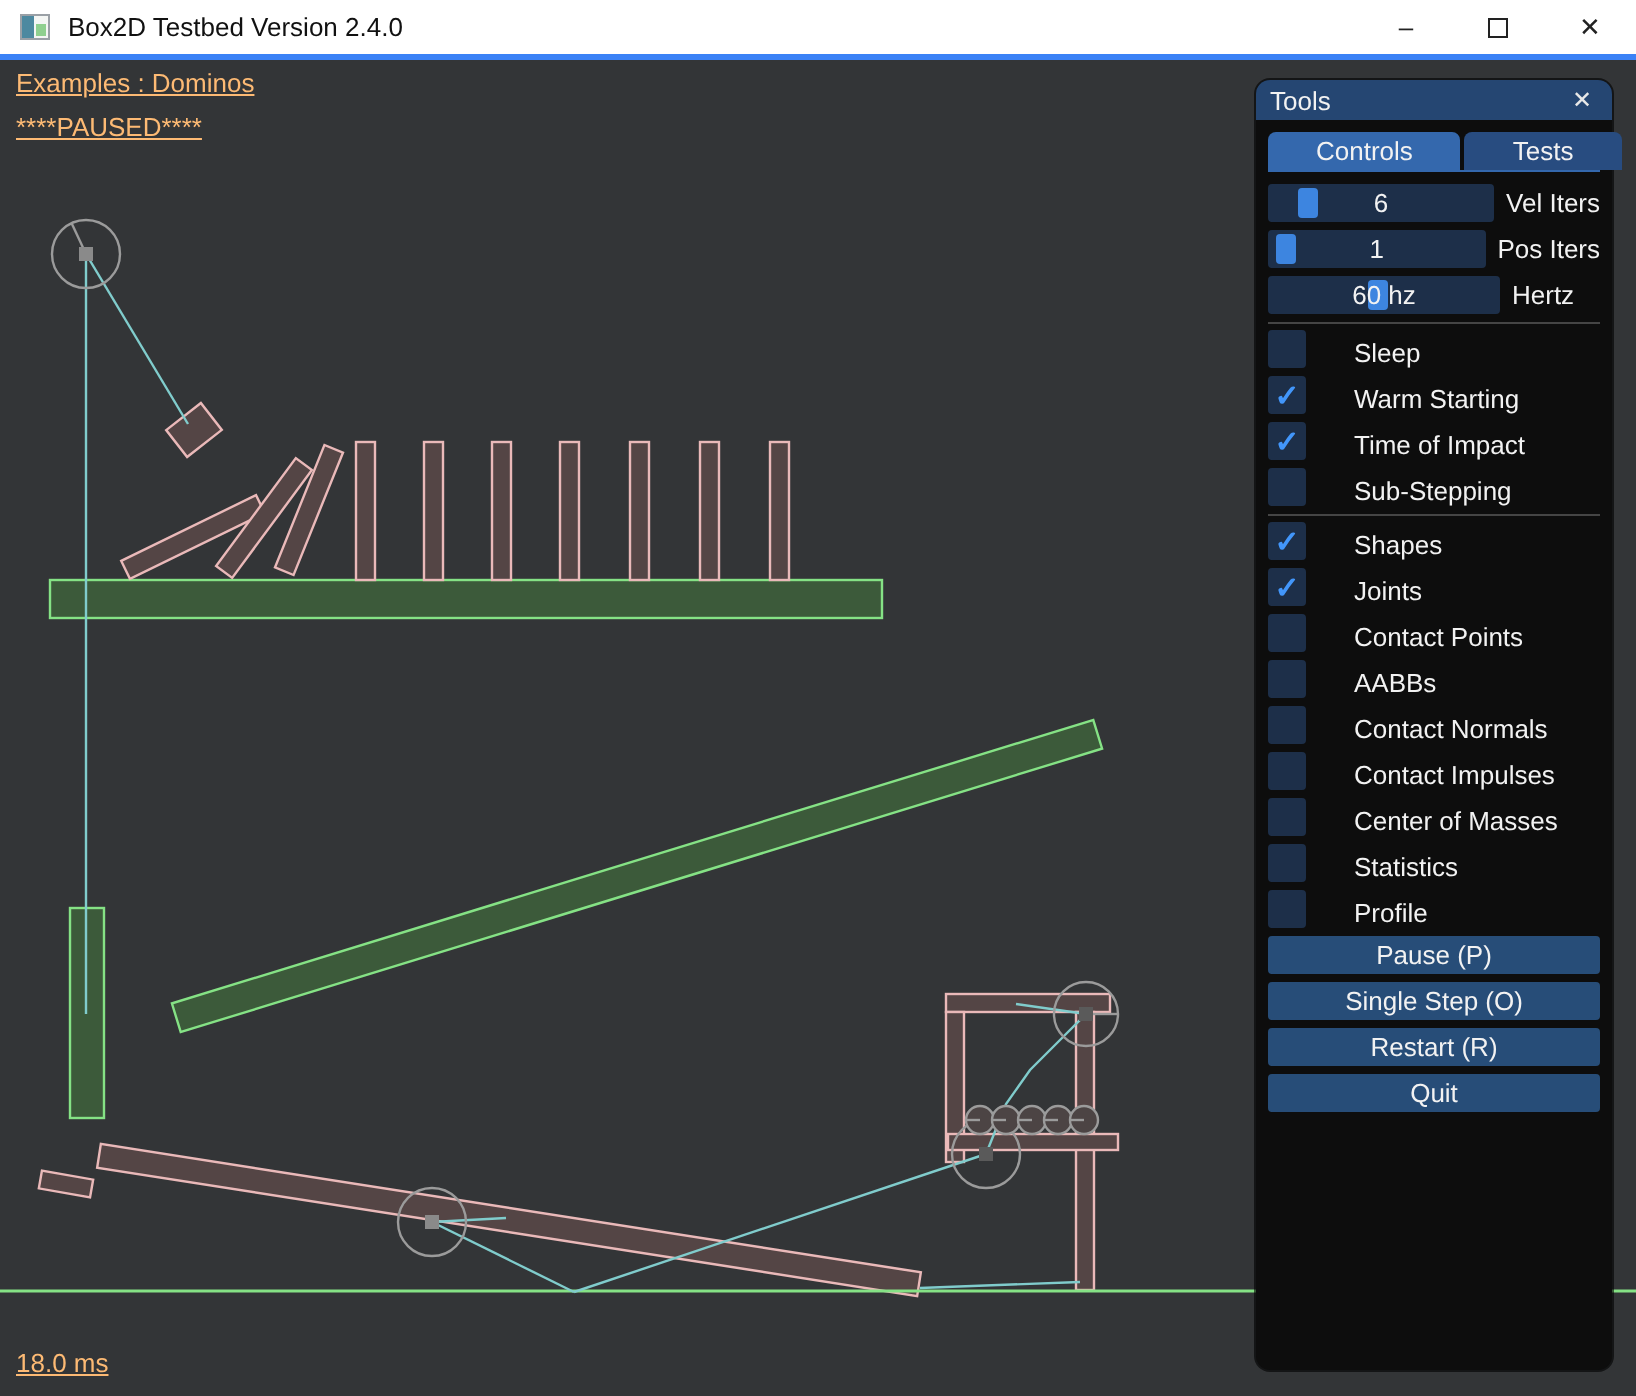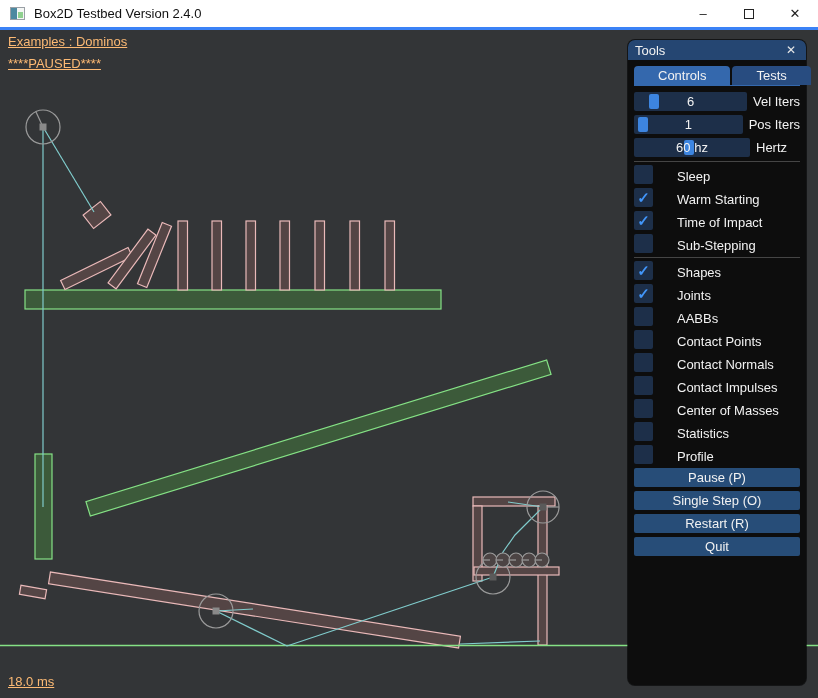--- a/index.html
+++ b/index.html
@@ -193,25 +193,25 @@
           <span class="row-label">Shapes</span>
         </div>
         <div class="check-row">
           <div class="checkbox">
             <span>✓</span>
           </div>
           <span class="row-label">Joints</span>
         </div>
         <div class="check-row">
           <div class="checkbox"></div>
+          <span class="row-label">Contact Points</span>
+        </div>
+        <div class="check-row">
+          <div class="checkbox"></div>
           <span class="row-label">AABBs</span>
-        </div>
-        <div class="check-row">
-          <div class="checkbox"></div>
-          <span class="row-label">Contact Points</span>
         </div>
         <div class="check-row">
           <div class="checkbox"></div>
           <span class="row-label">Contact Normals</span>
         </div>
         <div class="check-row">
           <div class="checkbox"></div>
           <span class="row-label">Contact Impulses</span>
         </div>
         <div class="check-row">

